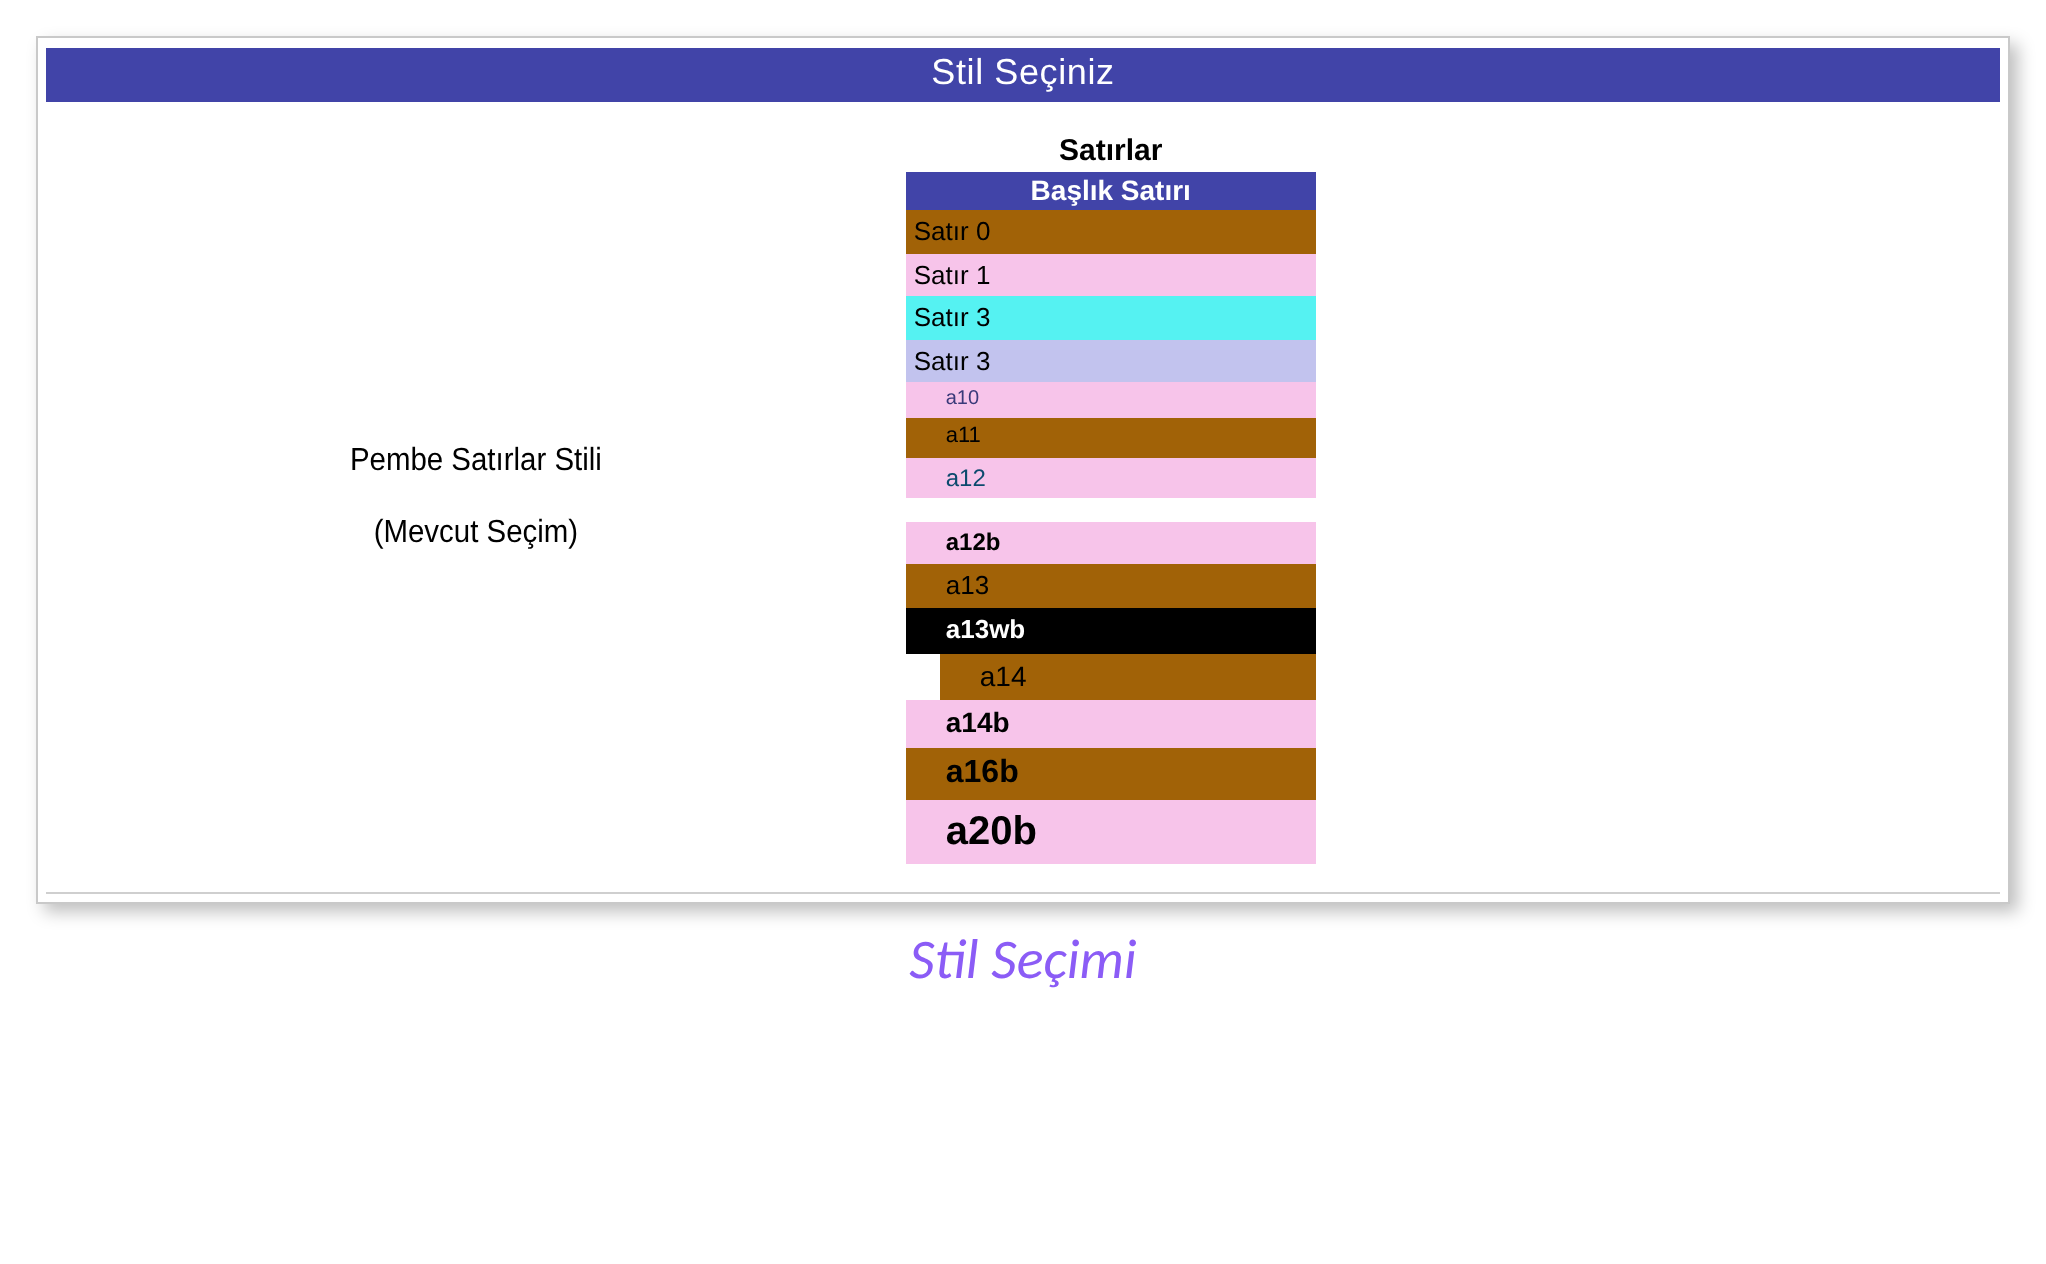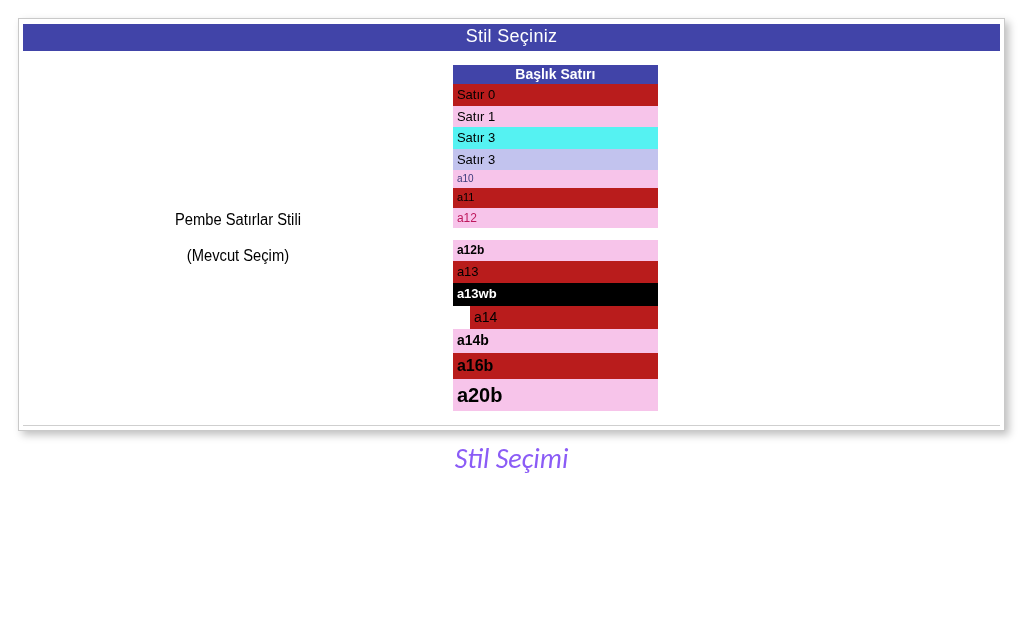--- a/index.html
+++ b/index.html
@@ -73,33 +73,33 @@
     font-weight: bold;
     font-size: 14px;
     padding: 1px 0 2px 0;
   }
   .sample-row {
     font-size: 13px;
     padding: 2px 4px 2px 4px;
     color: #000000;
     line-height: 1.35;
   }
-  .bg-white  { background: #b91c1c; }
+  .bg-white  { background: #a16207; }
   .bg-pink   { background: #f7c4ea; }
   .bg-cyan   { background: #55f2f2; }
   .bg-lav    { background: #c2c3ee; }
   .bg-black  { background: #000000; color: #ffffff; }
   
   .fs-row {
-    padding: 2px 4px;
+    padding: 2px 20px;
     line-height: 1.4;
   }
   .fs-a10  { font-size: 10px; color:#3a3a7a; }
   .fs-a11  { font-size: 11px; }
-  .fs-a12  { font-size: 12px; color:#be185d; }
+  .fs-a12  { font-size: 12px; color:#0c4a6e; }
   .fs-a12i { font-size: 12px; font-style: italic; }
   .fs-a12b { font-size: 12px; font-weight: bold; margin-top: 12px; }
   .fs-a13  { font-size: 13px; }
   .fs-a13wb{ font-size: 13px; font-weight: bold; }
   .fs-a14  { font-size: 14px; margin-left: 17px; }
   .fs-a14b { font-size: 14px; font-weight: bold; }
   .fs-a16b { font-size: 16px; font-weight: bold; }
   .fs-a20b { font-size: 20px; font-weight: bold; }
   .card-footer-line {
     border-top: 1px solid #cfcfcf;
@@ -123,20 +123,21 @@
       <div class="header-bar">Stil Seçiniz</div>
 
       <div class="content-row">
 
         <div class="left-col">
           <div>Pembe Satırlar Stili</div>
           <div>(Mevcut Seçim)</div>
         </div>
 
         <div class="right-col">
+          <div class="section-title">Satırlar</div>
           <div class="row-header">Başlık Satırı</div>
 
           <div class="sample-row bg-white">Satır 0</div>
           <div class="sample-row bg-pink">Satır 1</div>
           <div class="sample-row bg-cyan">Satır 3</div>
           <div class="sample-row bg-lav">Satır 3</div>
 
 
           <div class="fs-row fs-a10 bg-pink">a10</div>
           <div class="fs-row fs-a11 bg-white">a11</div>

